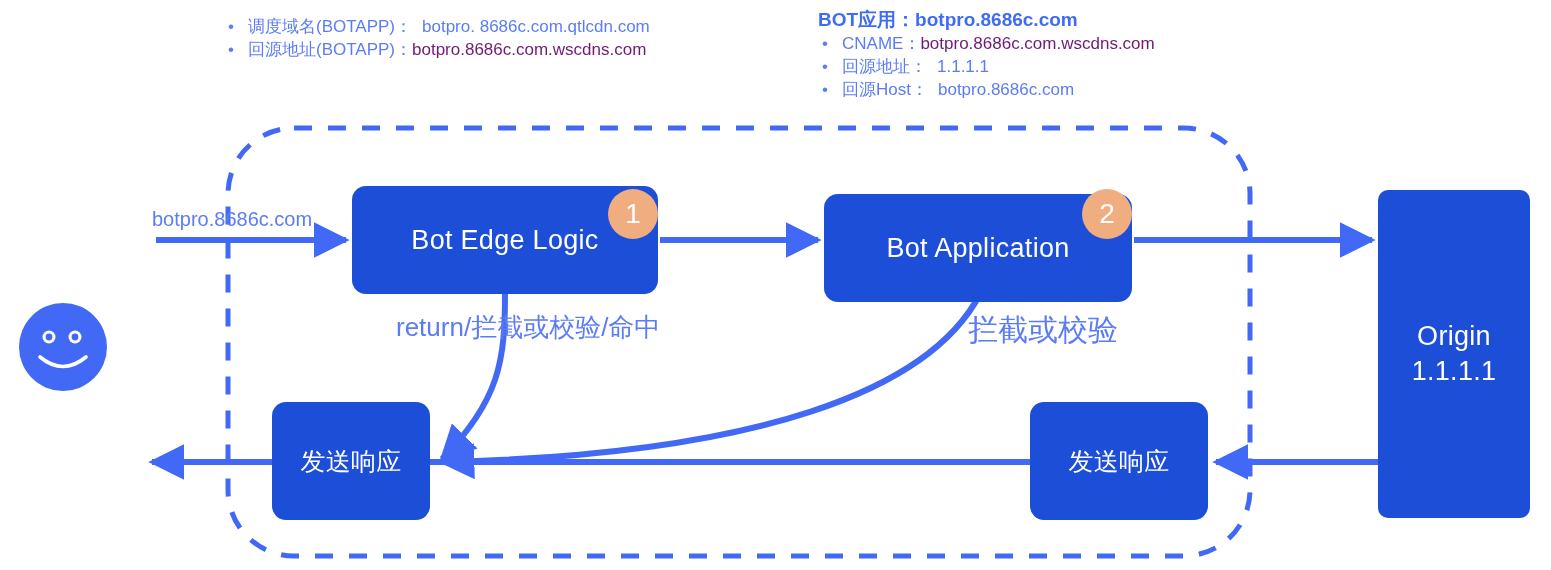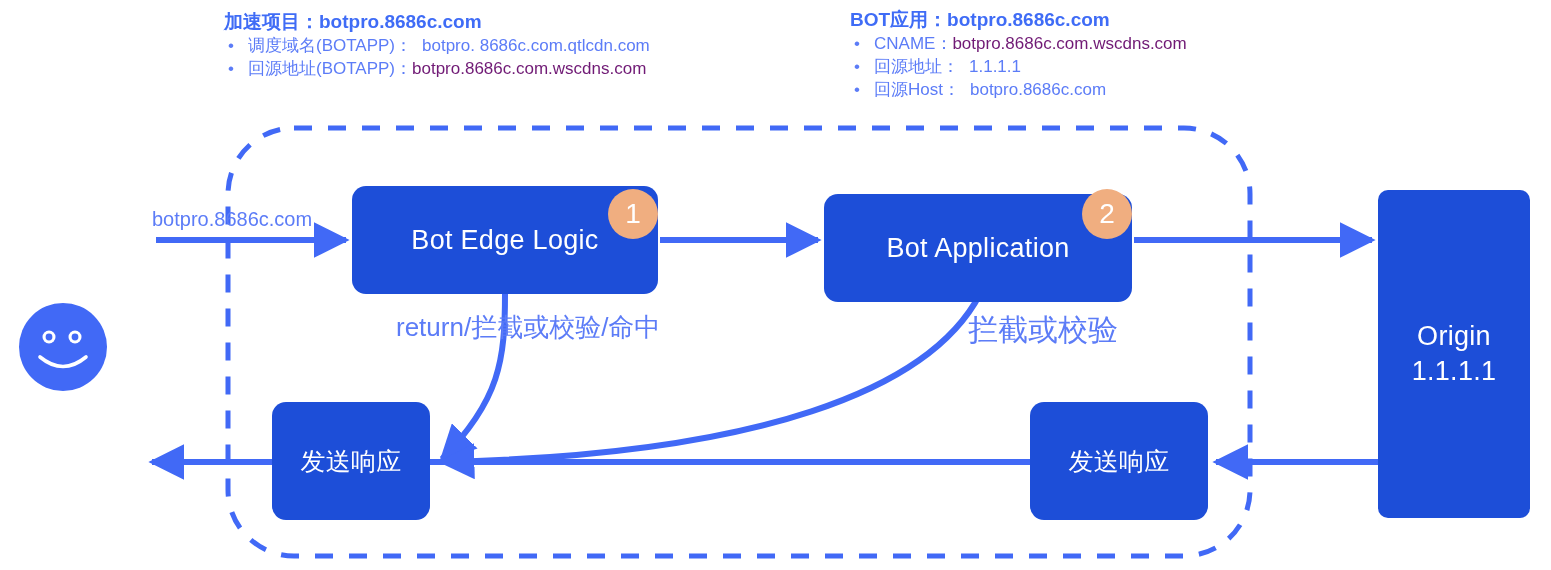--- a/index.html
+++ b/index.html
@@ -49,21 +49,21 @@
     left: 4px;
     top: 0px;
     color: #5C7CF7;
     font-size: 17px;
     line-height: 1;
   }
   .val-blue { color: #5C7CF7; padding-left: 10px; }
   .val-orange { color: #701a75; }
 
   #anno-left  { left: 224px; top: 12px; }
-  #anno-right { left: 818px; top: 10px; margin-left: 32px; }
+  #anno-right { left: 818px; top: 10px; }
 
   
   #wires {
     position: absolute;
     left: 0; top: 0;
     width: 1551px;
     height: 570px;
     pointer-events: none;
   }
 
@@ -177,21 +177,20 @@
     <path d="M 980 294 C 930 390, 760 455, 442 462" fill="none" stroke="#4169F6" stroke-width="6" marker-end="url(#arrow)"></path>
 
     <line x1="1378" y1="462" x2="1216" y2="462" stroke="#4169F6" stroke-width="6" marker-end="url(#arrow)"></line>
 
     <line x1="1030" y1="462" x2="430" y2="462" stroke="#4169F6" stroke-width="6"></line>
 
     <line x1="272" y1="462" x2="152" y2="462" stroke="#4169F6" stroke-width="6" marker-end="url(#arrow)"></line>
   </svg>
 
   <div class="anno" id="anno-left">
-    <div class="anno-title">加速项目：botpro.8686c.com</div>
     <ul class="anno-list">
       <li>
         <span class="bullet">•</span><span>调度域名(BOTAPP)：</span><span class="val-blue">botpro. 8686c.com.qtlcdn.com</span>
       </li>
       <li>
         <span class="bullet">•</span><span>回源地址(BOTAPP)：</span><span class="val-orange">botpro.8686c.com.wscdns.com</span>
       </li>
     </ul>
   </div>
 

